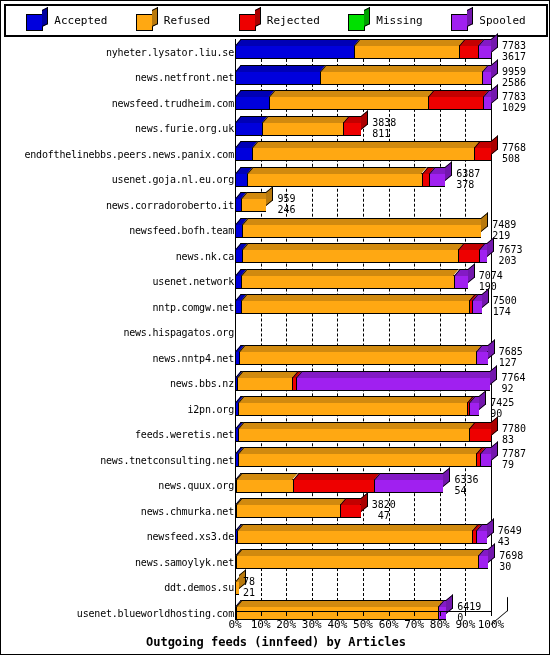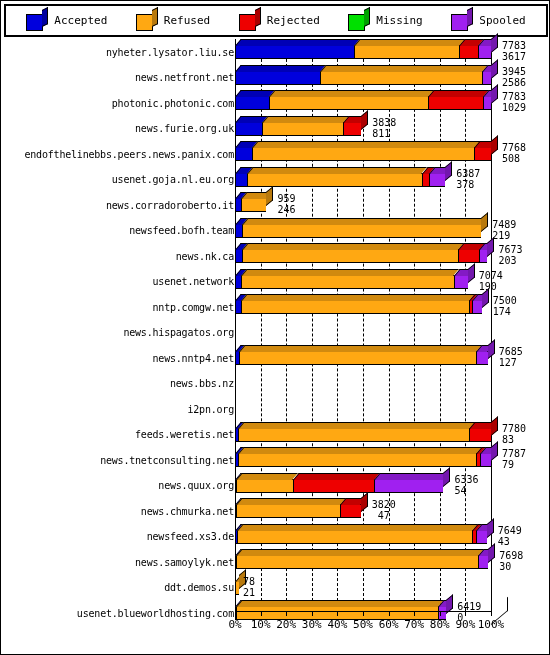--- a/index.html
+++ b/index.html
@@ -290,27 +290,27 @@
               </div>
               <div class="seg" style="width: 161.792px; background: rgb(255, 168, 18);">
                 <div class="seg-top" style="background: rgb(209, 138, 15);"></div>
               </div>
               <div class="seg" style="width: 8.96px; background: rgb(160, 32, 240);">
                 <div class="seg-top" style="background: rgb(131, 26, 197);"></div>
               </div>
               <div class="bar-cap" style="left: 256px; background: rgb(115, 23, 173);"></div>
             </div>
             <div class="val-label" style="left: 267px;">
-              <div>3945</div>
+              <div>9959</div>
               <div>2586</div>
             </div>
           </div>
         </div>
         <div class="row">
-          <div class="cat-label">photonic.photonic.com</div>
+          <div class="cat-label">newsfeed.trudheim.com</div>
           <div class="bar-area">
             <div class="bar" style="width: 256px;">
               <div class="seg" style="width: 33.792px; background: rgb(0, 0, 221);">
                 <div class="seg-top" style="background: rgb(0, 0, 181);"></div>
               </div>
               <div class="seg" style="width: 158.72px; background: rgb(255, 168, 18);">
                 <div class="seg-top" style="background: rgb(209, 138, 15);"></div>
               </div>
               <div class="seg" style="width: 55.296px; background: rgb(238, 0, 0);">
                 <div class="seg-top" style="background: rgb(195, 0, 0);"></div>
@@ -516,23 +516,65 @@
               <div class="bar-cap" style="left: 252.672px; background: rgb(115, 23, 173);"></div>
             </div>
             <div class="val-label" style="left: 263.672px;">
               <div>7685</div>
               <div>127</div>
             </div>
           </div>
         </div>
         <div class="row">
           <div class="cat-label">news.bbs.nz</div>
+          <div class="bar-area">
+            <div class="bar" style="width: 255.488px;">
+              <div class="seg" style="width: 1.53293px; background: rgb(0, 0, 221);">
+                <div class="seg-top" style="background: rgb(0, 0, 181);"></div>
+              </div>
+              <div class="seg" style="width: 55.4409px; background: rgb(255, 168, 18);">
+                <div class="seg-top" style="background: rgb(209, 138, 15);"></div>
+              </div>
+              <div class="seg" style="width: 4.3433px; background: rgb(238, 0, 0);">
+                <div class="seg-top" style="background: rgb(195, 0, 0);"></div>
+              </div>
+              <div class="seg" style="width: 194.171px; background: rgb(160, 32, 240);">
+                <div class="seg-top" style="background: rgb(131, 26, 197);"></div>
+              </div>
+              <div class="bar-cap" style="left: 255.488px; background: rgb(115, 23, 173);"></div>
+            </div>
+            <div class="val-label" style="left: 266.488px;">
+              <div>7764</div>
+              <div>92</div>
+            </div>
+          </div>
         </div>
         <div class="row">
           <div class="cat-label">i2pn.org</div>
+          <div class="bar-area">
+            <div class="bar" style="width: 244.224px;">
+              <div class="seg" style="width: 2.68646px; background: rgb(0, 0, 221);">
+                <div class="seg-top" style="background: rgb(0, 0, 181);"></div>
+              </div>
+              <div class="seg" style="width: 229.571px; background: rgb(255, 168, 18);">
+                <div class="seg-top" style="background: rgb(209, 138, 15);"></div>
+              </div>
+              <div class="seg" style="width: 2.19802px; background: rgb(238, 0, 0);">
+                <div class="seg-top" style="background: rgb(195, 0, 0);"></div>
+              </div>
+              <div class="seg" style="width: 9.76896px; background: rgb(160, 32, 240);">
+                <div class="seg-top" style="background: rgb(131, 26, 197);"></div>
+              </div>
+              <div class="bar-cap" style="left: 244.224px; background: rgb(115, 23, 173);"></div>
+            </div>
+            <div class="val-label" style="left: 255.224px;">
+              <div>7425</div>
+              <div>90</div>
+            </div>
+          </div>
         </div>
         <div class="row">
           <div class="cat-label">feeds.weretis.net</div>
           <div class="bar-area">
             <div class="bar" style="width: 256px;">
               <div class="seg" style="width: 2.56px; background: rgb(0, 0, 221);">
                 <div class="seg-top" style="background: rgb(0, 0, 181);"></div>
               </div>
               <div class="seg" style="width: 231.68px; background: rgb(255, 168, 18);">
                 <div class="seg-top" style="background: rgb(209, 138, 15);"></div>
@@ -696,20 +738,21 @@
               <div>6419</div>
               <div>0</div>
             </div>
           </div>
         </div>
       </div>
 
     <div id="xaxis">
       <div id="xaxis-line"></div>
       <div id="xaxis-depth"></div>
+      <div id="xtitle">Outgoing feeds (innfeed) by Articles</div>
     <div class="tick" style="left: 231px;"></div>
         <div class="tick-label" style="left: 231px;">0%</div>
         <div class="tick" style="left: 256.6px;"></div>
         <div class="tick-label" style="left: 256.6px;">10%</div>
         <div class="tick" style="left: 282.2px;"></div>
         <div class="tick-label" style="left: 282.2px;">20%</div>
         <div class="tick" style="left: 307.8px;"></div>
         <div class="tick-label" style="left: 307.8px;">30%</div>
         <div class="tick" style="left: 333.4px;"></div>
         <div class="tick-label" style="left: 333.4px;">40%</div>

